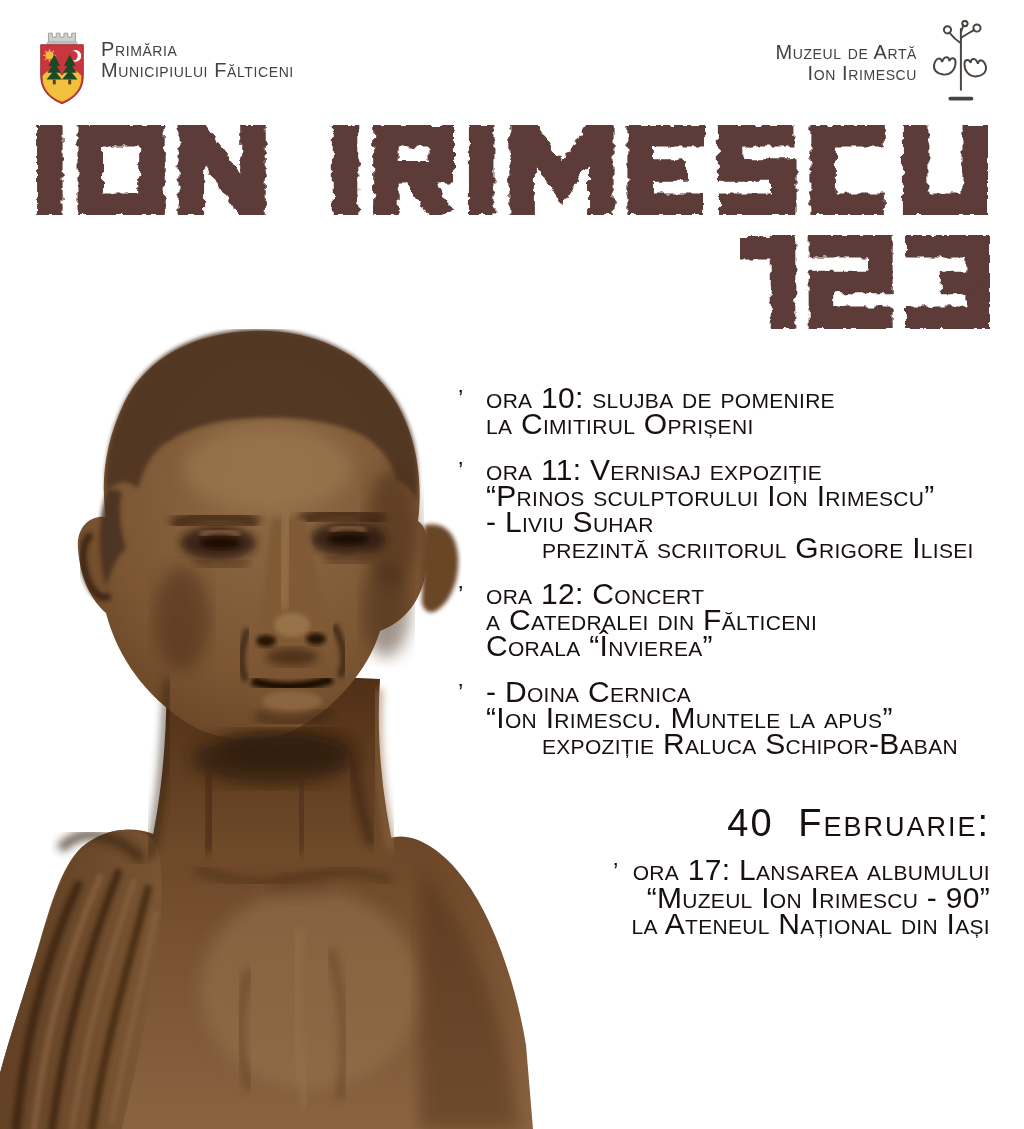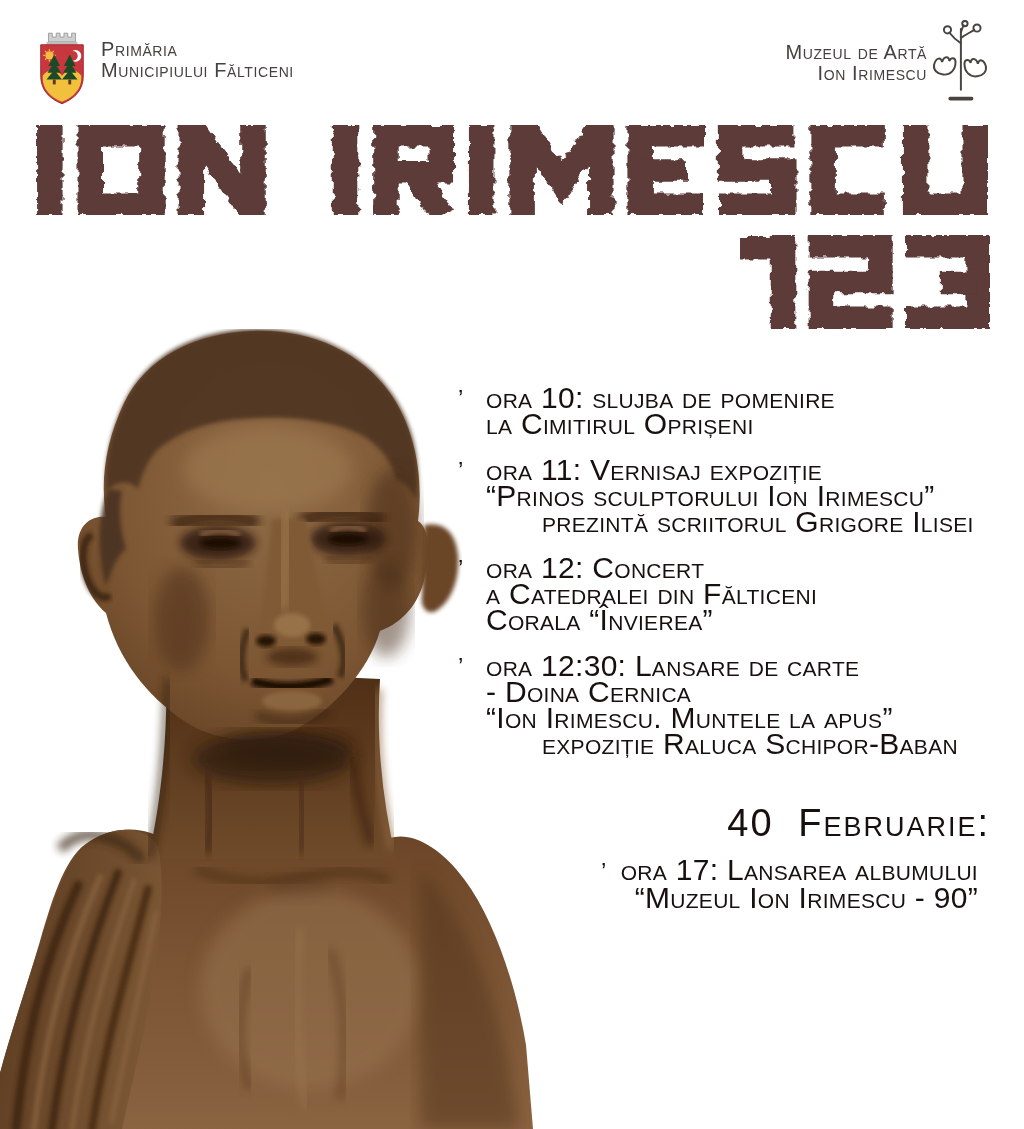--- a/index.html
+++ b/index.html
@@ -5,21 +5,21 @@
   :root{
     --bg:#ffffff; --ink:#18100e; --hdr:#46413e; --title:#5c3a38;
   }
   html,body{margin:0;padding:0;background:#e8e8e8;}
   .poster{position:relative;width:1024px;height:1129px;background:var(--bg);
     font-family:Liberation Sans, sans-serif;overflow:hidden;margin:0 auto;}
   .poster *{box-sizing:border-box;}
 
   
   .org-left{position:absolute;left:33px;top:27px;display:flex;gap:10px;align-items:flex-start;}
-  .org-right{position:absolute;right:31px;top:20px;display:flex;align-items:flex-start;}
+  .org-right{position:absolute;right:31px;top:20px;display:flex;gap:10px;align-items:flex-start;}
   .org-text{font-variant:small-caps;color:var(--hdr);font-size:20px;line-height:21px;
     letter-spacing:.6px;margin-top:12px;}
   .org-right .org-text{text-align:right;margin-top:22px;}
   .crest{width:58px;height:80px;}
   .mlogo{width:66px;height:84px;}
 
   
   #title1{position:absolute;left:36px;top:125px;width:952px;height:90px;}
   #title2{position:absolute;left:740px;top:235px;width:250px;height:94px;}
 
@@ -29,21 +29,21 @@
   
   .schedule{position:absolute;left:450px;top:385px;width:540px;color:var(--ink);
     font-variant:small-caps;}
   .date-heading{font-size:38px;line-height:40px;text-align:right;letter-spacing:2px;
     word-spacing:12px;margin:0 0 14px 0;}
   .event{font-size:30px;line-height:26px;letter-spacing:.3px;margin:0 0 20px 36px;}
   .event .line{position:relative;}
   .event .line.indent{margin-left:56px;}
   .bullet{position:absolute;left:-28px;top:1px;font-size:24px;font-variant:normal;}
   .sec.right{text-align:right;margin-top:46px;}
-  .sec.right .event{margin-left:0;margin-right:12px;}
+  .sec.right .event{margin-left:0;margin-right:0;}
   .sec.right .bullet{position:static;margin-right:14px;}
 </style>
 </head>
 <body>
 
 <svg width="0" height="0" style="position:absolute" aria-hidden="true">
   <defs>
     <filter id="distress" x="-8%" y="-8%" width="116%" height="116%">
       <feTurbulence type="fractalNoise" baseFrequency="0.12" numOctaves="2" seed="7" result="n"></feTurbulence>
       <feDisplacementMap in="SourceGraphic" in2="n" scale="8" xChannelSelector="R" yChannelSelector="G"></feDisplacementMap>
@@ -230,36 +230,38 @@
 
   <section class="schedule" id="schedule">
       <div class="sec left">
         <div class="event">
           <div class="line"><span class="bullet">’</span><span>ora 10: slujba de pomenire</span></div>
           <div class="line"><span>la Cimitirul Oprișeni</span></div>
         </div>
         <div class="event">
           <div class="line"><span class="bullet">’</span><span>ora 11: Vernisaj expoziție</span></div>
           <div class="line"><span>“Prinos sculptorului Ion Irimescu”</span></div>
+          <div class="line"><span>- Liviu Suhar</span></div>
           <div class="line indent"><span>prezintă scriitorul Grigore Ilisei</span></div>
         </div>
         <div class="event">
           <div class="line"><span class="bullet">’</span><span>ora 12: Concert</span></div>
           <div class="line"><span>a Catedralei din Fălticeni</span></div>
           <div class="line"><span>Corala “Învierea”</span></div>
         </div>
         <div class="event">
-          <div class="line"><span class="bullet">’</span><span>ora 12:30: Lansare de carte</span></div>
+          <div class="line"><span class="bullet">’</span></div>
           <div class="line"><span>- Doina Cernica</span></div>
           <div class="line"><span>“Ion Irimescu. Muntele la apus”</span></div>
           <div class="line indent"><span>expoziție Raluca Schipor-Baban</span></div>
         </div>
       </div>
       <div class="sec right">
         <div class="date-heading">40 Februarie:</div>
         <div class="event">
           <div class="line"><span class="bullet">’</span><span>ora 17: Lansarea albumului</span></div>
           <div class="line"><span>“Muzeul Ion Irimescu - 90”</span></div>
+          <div class="line"><span>la Ateneul Național din Iași</span></div>
         </div>
       </div>
     </section>
 
 </div>
 
 </body></html>

